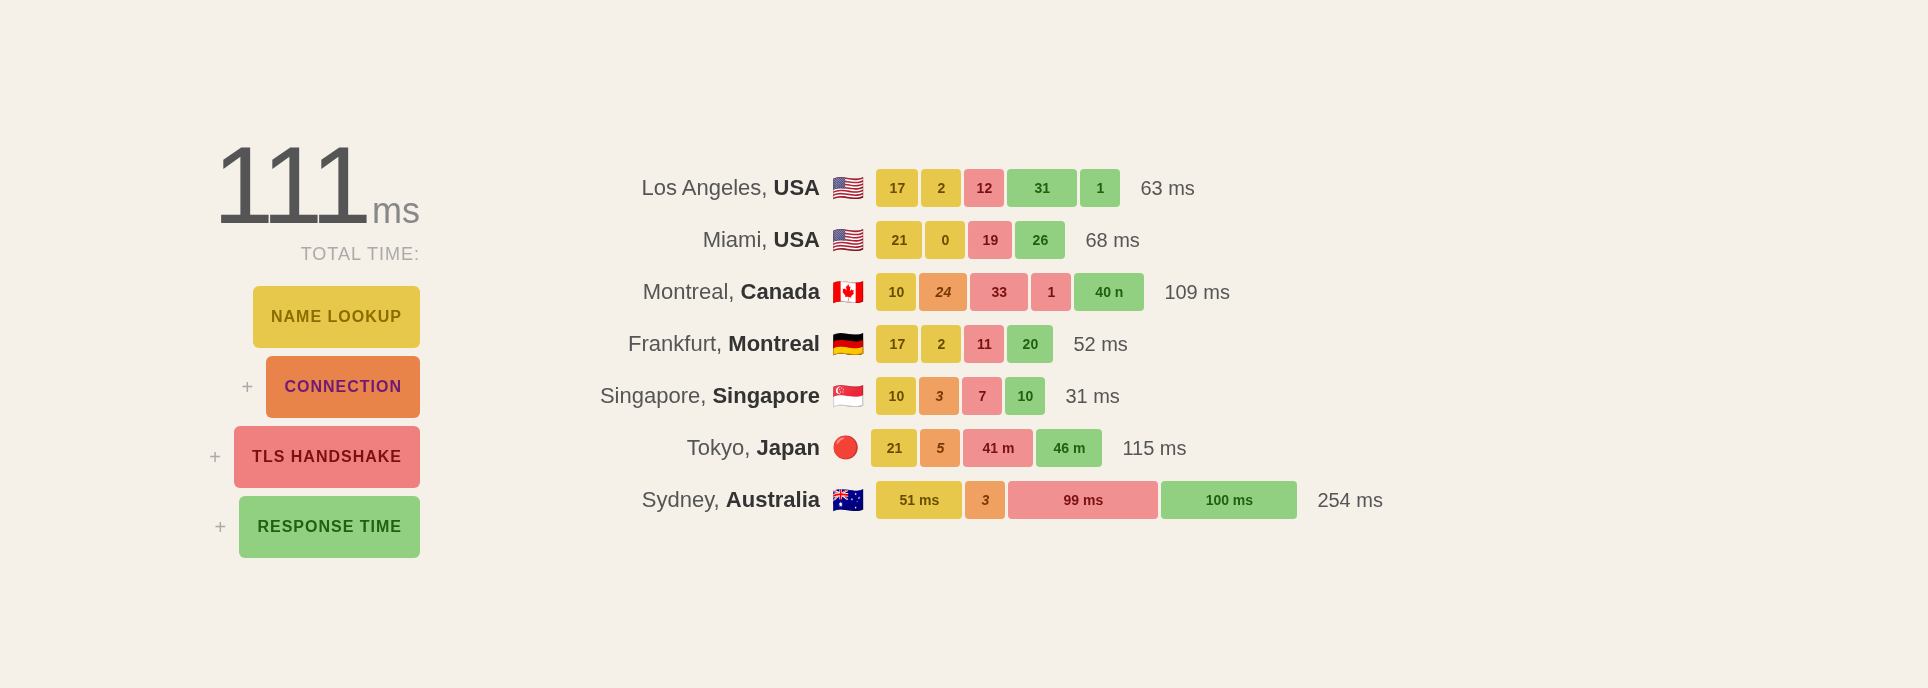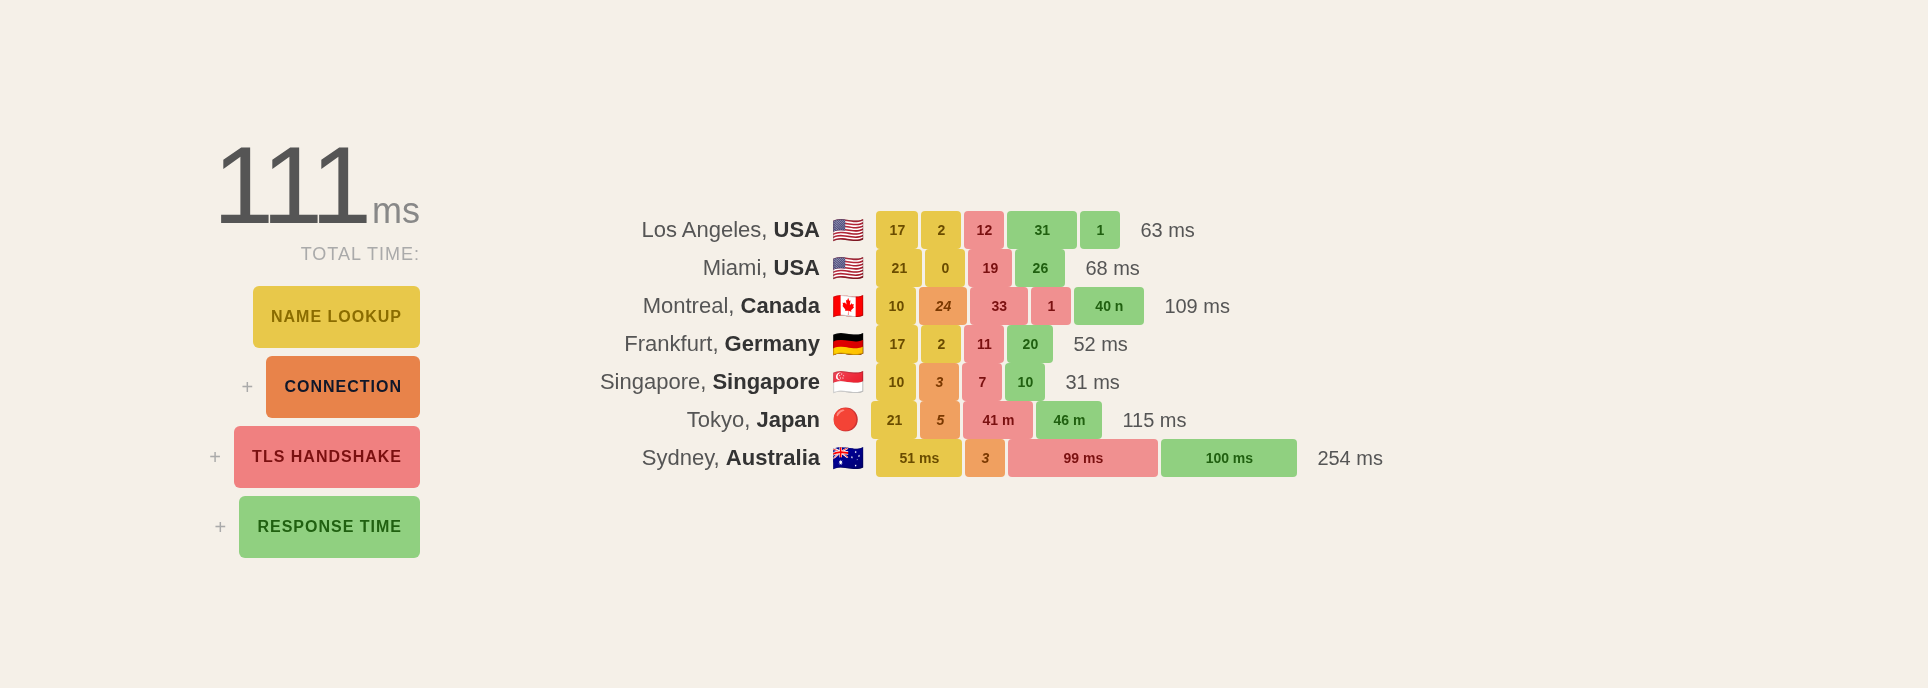--- a/index.html
+++ b/index.html
@@ -70,28 +70,29 @@
       text-align: center;
     }
     .legend-badge {
       padding: 22px 18px;
       border-radius: 6px;
       font-size: 16px;
       font-weight: 700;
       letter-spacing: 1px;
     }
     .badge-yellow { background: #e8c84a; color: #8a6c00; }
-    .badge-orange { background: #e8834a; color: #0f172a; }
+    .badge-orange { background: #e8834a; color: #701a75; }
     .badge-pink { background: #f08080; color: #7a1010; }
     .badge-green { background: #90d080; color: #206010; }
 
     .right-panel {
       flex: 1;
       display: flex;
       flex-direction: column;
+      gap: 14px;
     }
     .location-row {
       display: flex;
       align-items: center;
       gap: 12px;
     }
     .location-name {
       font-size: 22px;
       color: #555;
       text-align: right;
@@ -202,21 +203,21 @@
         <div class="bar bar-yellow" style="width:36px">10</div>
         <div class="bar bar-orange" style="width:48px">24</div>
         <div class="bar bar-pink" style="width:58px">33</div>
         <div class="bar bar-pink" style="width:18px">1</div>
         <div class="bar bar-green" style="width:70px">40 n</div>
       </div>
       <span class="total-label">109 ms</span>
     </div>
 
     <div class="location-row">
-      <div class="location-name">Frankfurt, <strong>Germany</strong></div>
+      <div class="location-name">Frankfurt, <strong>Montreal</strong></div>
       <span class="flag">🇩🇪</span>
       <div class="bars-group">
         <div class="bar bar-yellow" style="width:42px">17</div>
         <div class="bar bar-yellow" style="width:22px">2</div>
         <div class="bar bar-pink" style="width:38px">11</div>
         <div class="bar bar-green" style="width:46px">20</div>
       </div>
       <span class="total-label">52 ms</span>
     </div>
 

